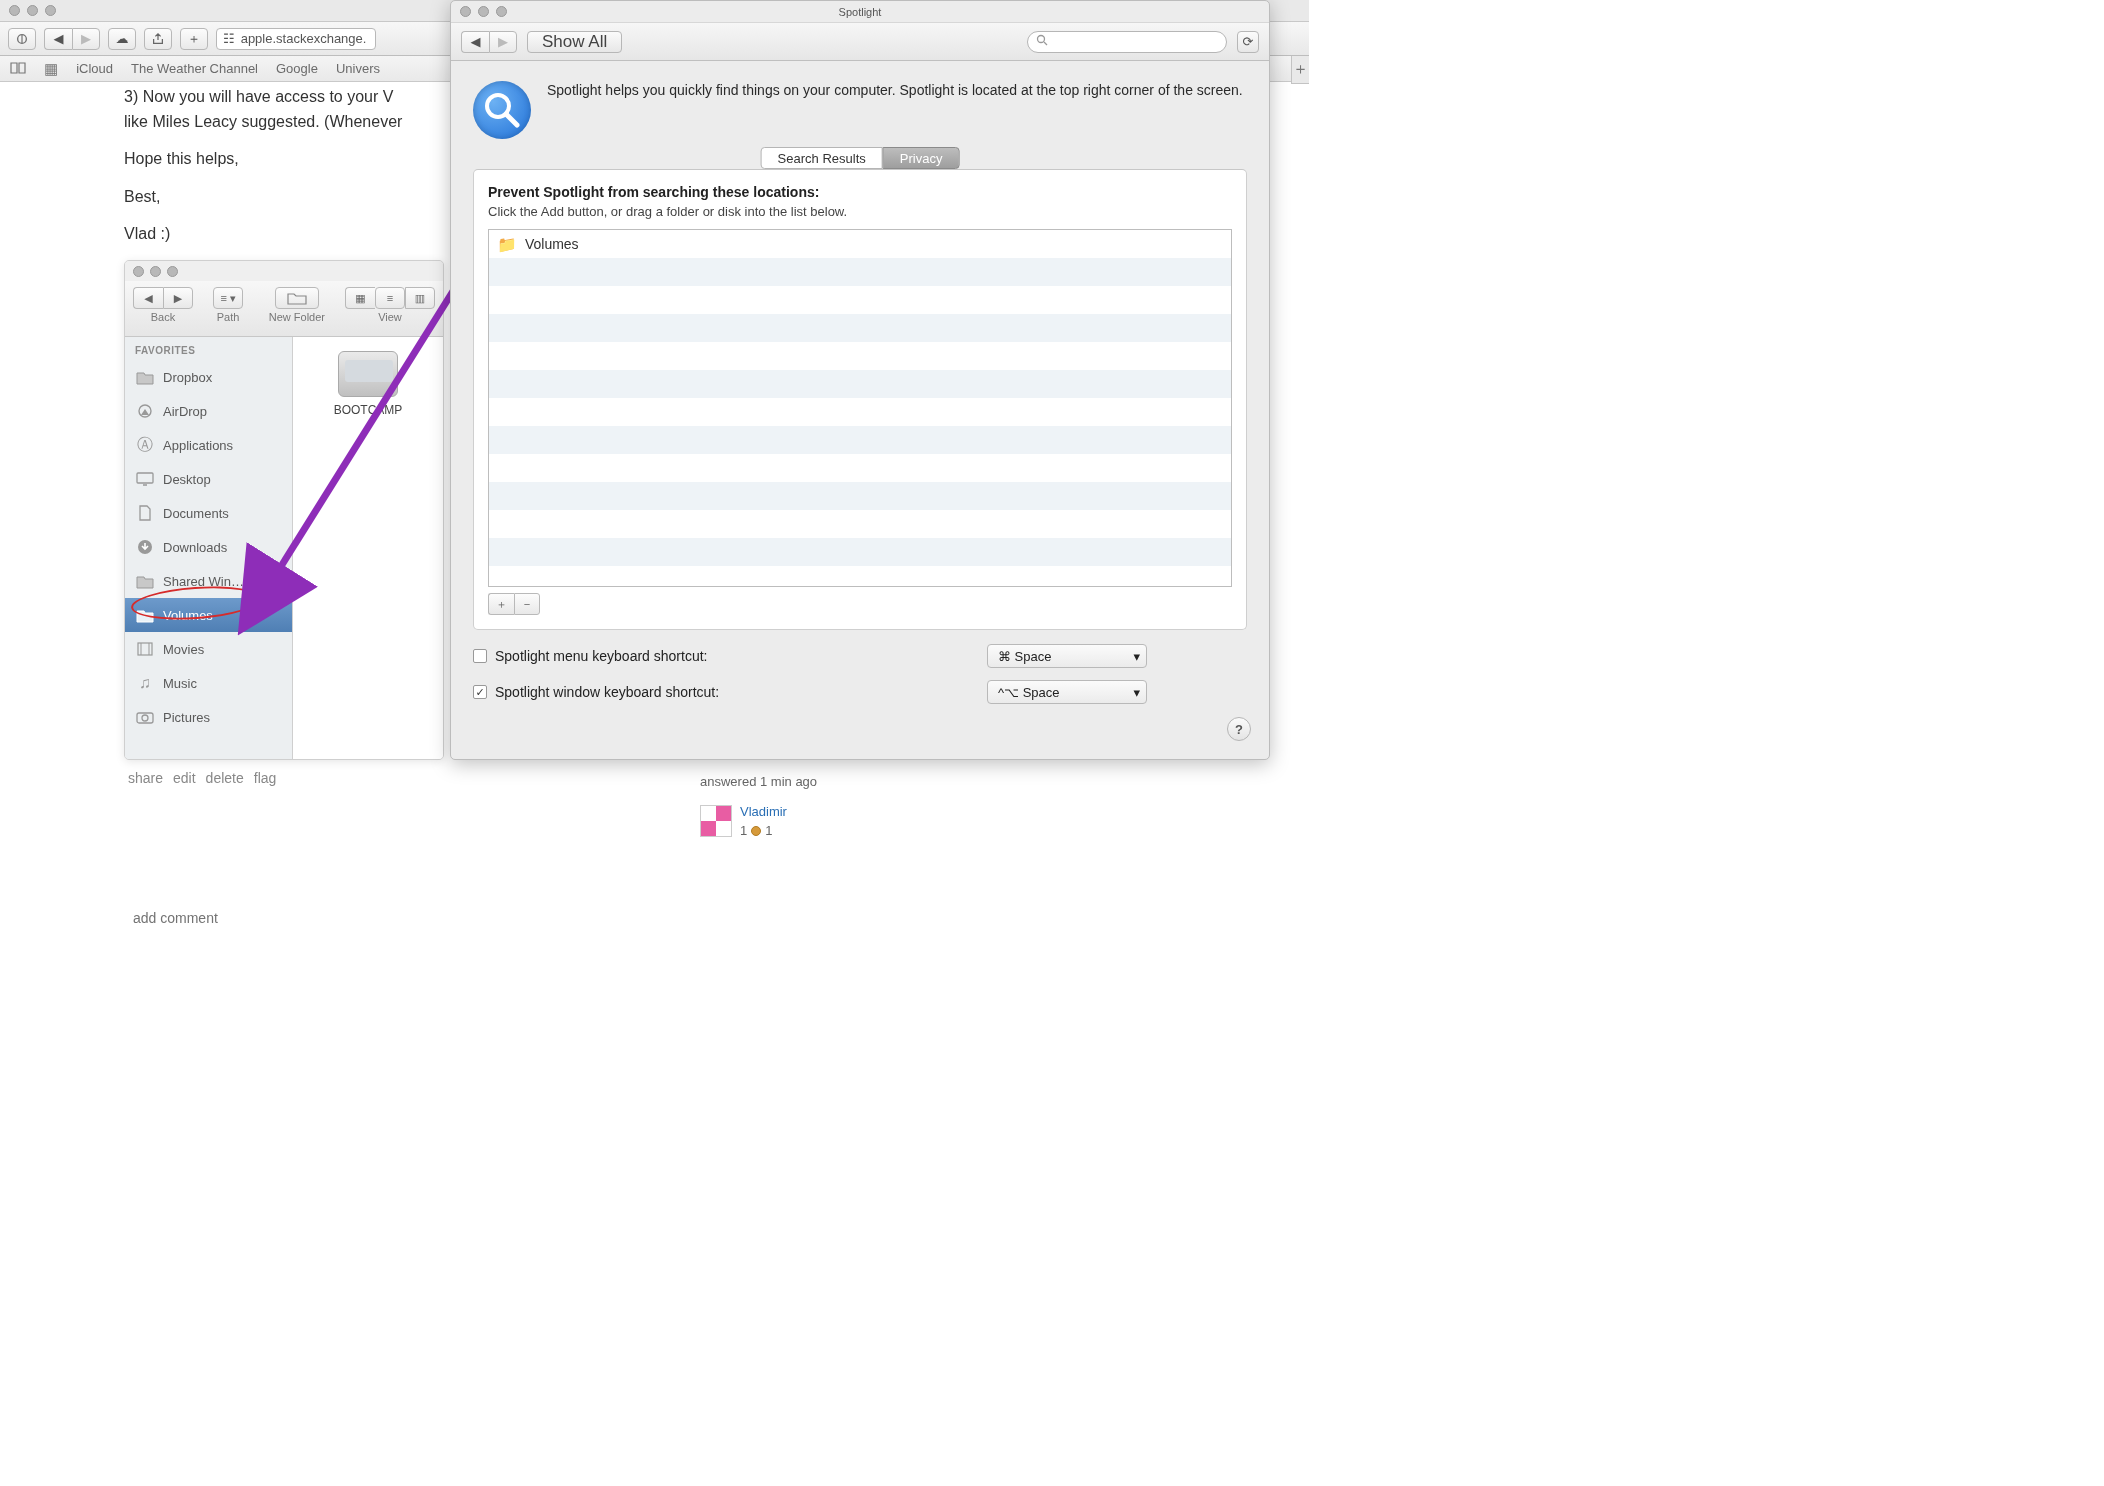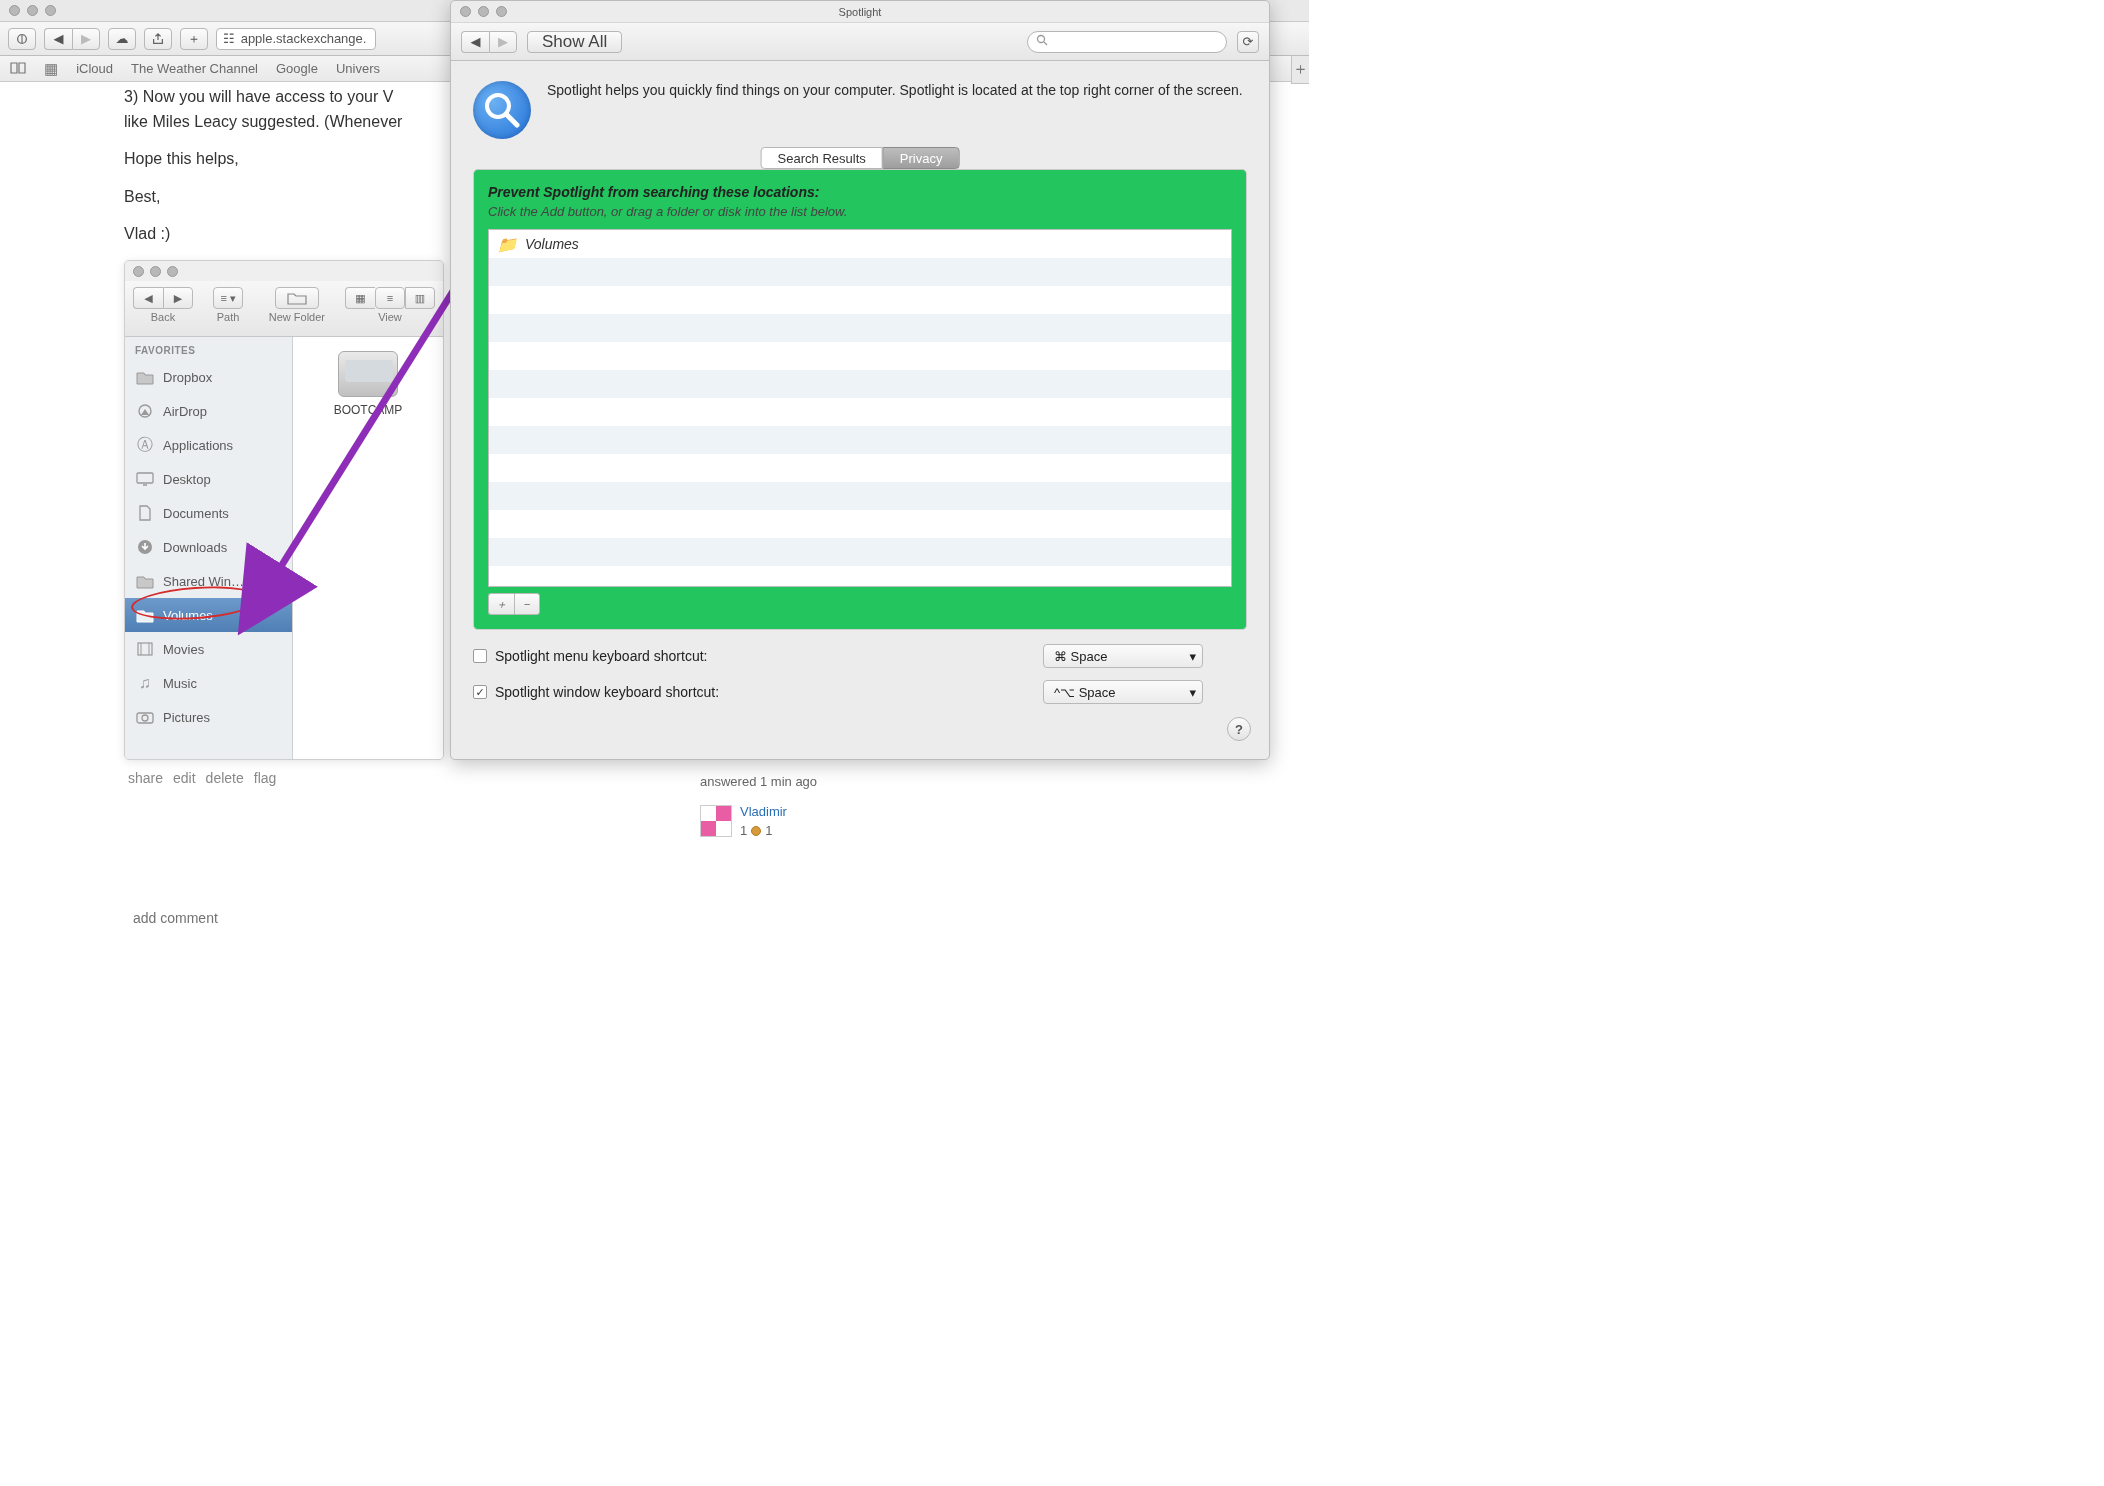--- a/index.html
+++ b/index.html
@@ -113,37 +113,37 @@
 .sp-desc { font-size: 14px; color: #2a2a2a; line-height: 1.4; font-weight: 500; }
 .seg-control { display: flex; margin: 0 auto; }
 .seg-btn {
   height: 22px; padding: 0 16px; border: 1px solid #b5b5b5; background: #fff; font-size: 13px; color: #333;
   display: flex; align-items: center;
 }
 .seg-btn.left { border-radius: 4px 0 0 4px; }
 .seg-btn.right { border-radius: 0 4px 4px 0; background: linear-gradient(#bdbdbd,#9e9e9e); color: #fff; border-color: #8a8a8a; }
 .sp-panel {
   margin: 6px 22px 0; padding: 14px; border: 1px solid #cfcfcf; border-top: 1px solid #c7c7c7;
-  background: #22c55e; border-radius: 5px; font-style: italic;
+  background: #ffffff; border-radius: 5px;
 }
 .sp-panel h4 { font-size: 14px; font-weight: 700; color: #222; margin-bottom: 4px; }
 .sp-panel .sub { font-size: 13px; color: #444; margin-bottom: 10px; }
 .exclude-list { border: 1px solid #bdbdbd; background: #fff; height: 358px; overflow: hidden; }
 .exclude-row { height: 28px; display: flex; align-items: center; padding: 0 8px; gap: 8px; font-size: 14px; }
 .exclude-row:nth-child(even) { background: #eef3f7; }
 .folder-glyph { color: #7bb5d8; font-size: 16px; }
 .addremove { display: flex; margin-top: 6px; }
 .addremove .ft-btn { width: 26px; min-width: 26px; }
 .shortcut-rows { padding: 14px 22px 0; display: flex; flex-direction: column; gap: 12px; font-size: 14px; color: #222; }
 .shortcut-row { display: flex; align-items: center; gap: 8px; }
 .checkbox { width: 14px; height: 14px; border: 1px solid #999; background: #fff; border-radius: 2px; display: inline-flex; align-items: center; justify-content: center; font-size: 11px; color: #333; }
 .shortcut-select {
   width: 160px; height: 24px; border: 1px solid #b9b9b9; border-radius: 4px; background: linear-gradient(#fbfbfb,#ebebeb);
   display: flex; align-items: center; justify-content: space-between; padding: 0 6px 0 10px; font-size: 13px;
-  margin-left: auto; margin-right: 44px;
+  margin-left: auto; margin-right: 100px;
 }
 .help-btn {
   position: absolute; right: 18px; bottom: 18px; width: 24px; height: 24px; border-radius: 50%;
   border: 1px solid #b5b5b5; background: linear-gradient(#fbfbfb,#e4e4e4); display: flex; align-items: center; justify-content: center; color: #555; font-weight: 700;
 }
 
 .right-edge { position:absolute; right:0; top:56px; width:18px; height:28px; background:#e9e9e9; border-left:1px solid #c3c3c3; border-bottom:1px solid #c3c3c3; display:flex; align-items:center; justify-content:center; font-size:16px; color:#777; }
 .circle-mark { position:absolute; border:2px solid #d62b2b; border-radius:50%; transform:rotate(-4deg); }
 </style>
 </head>

